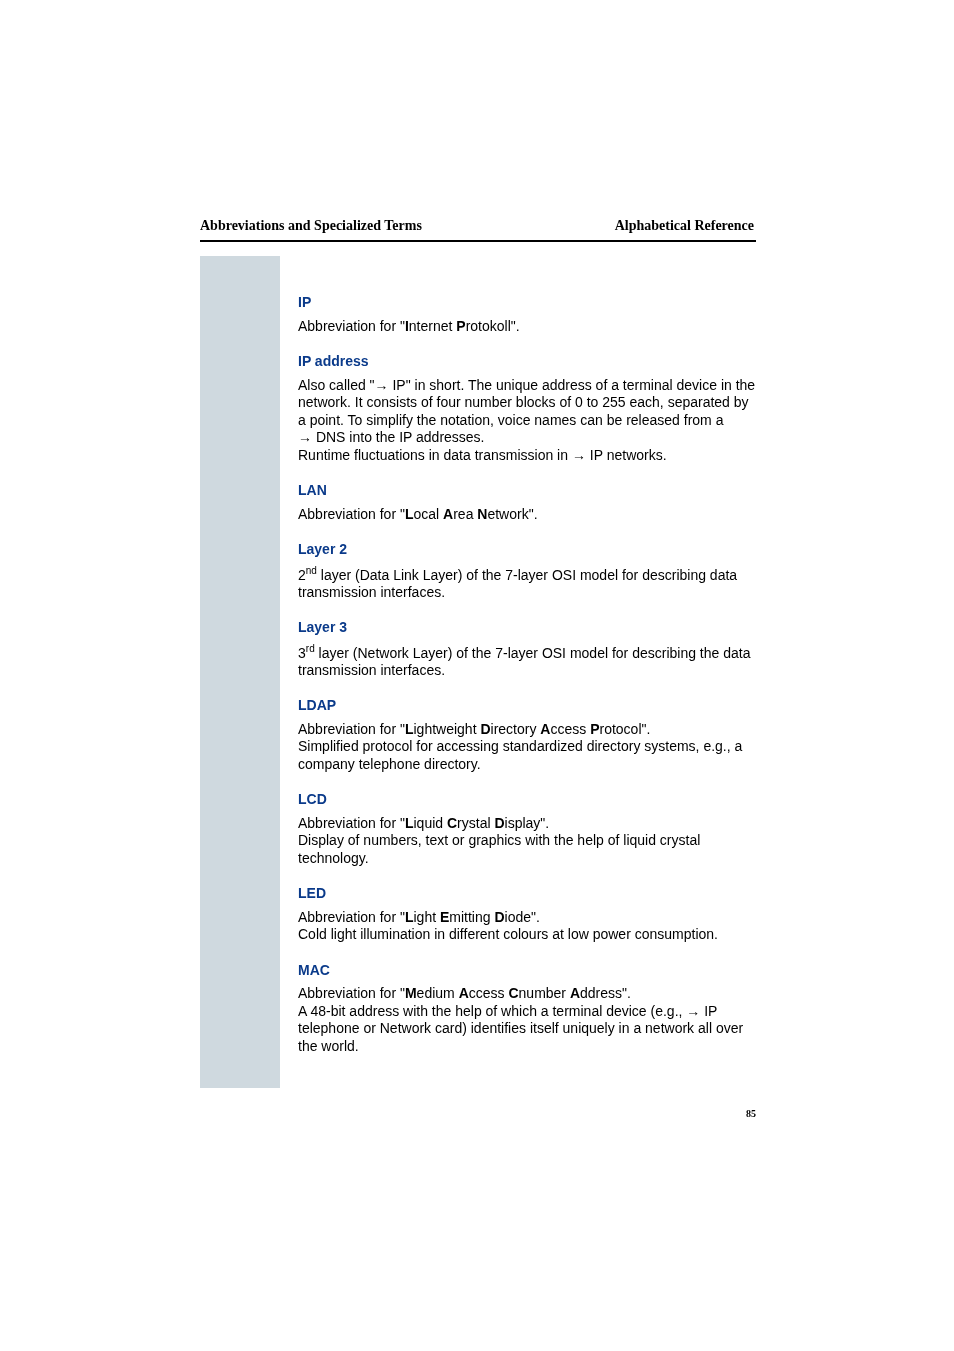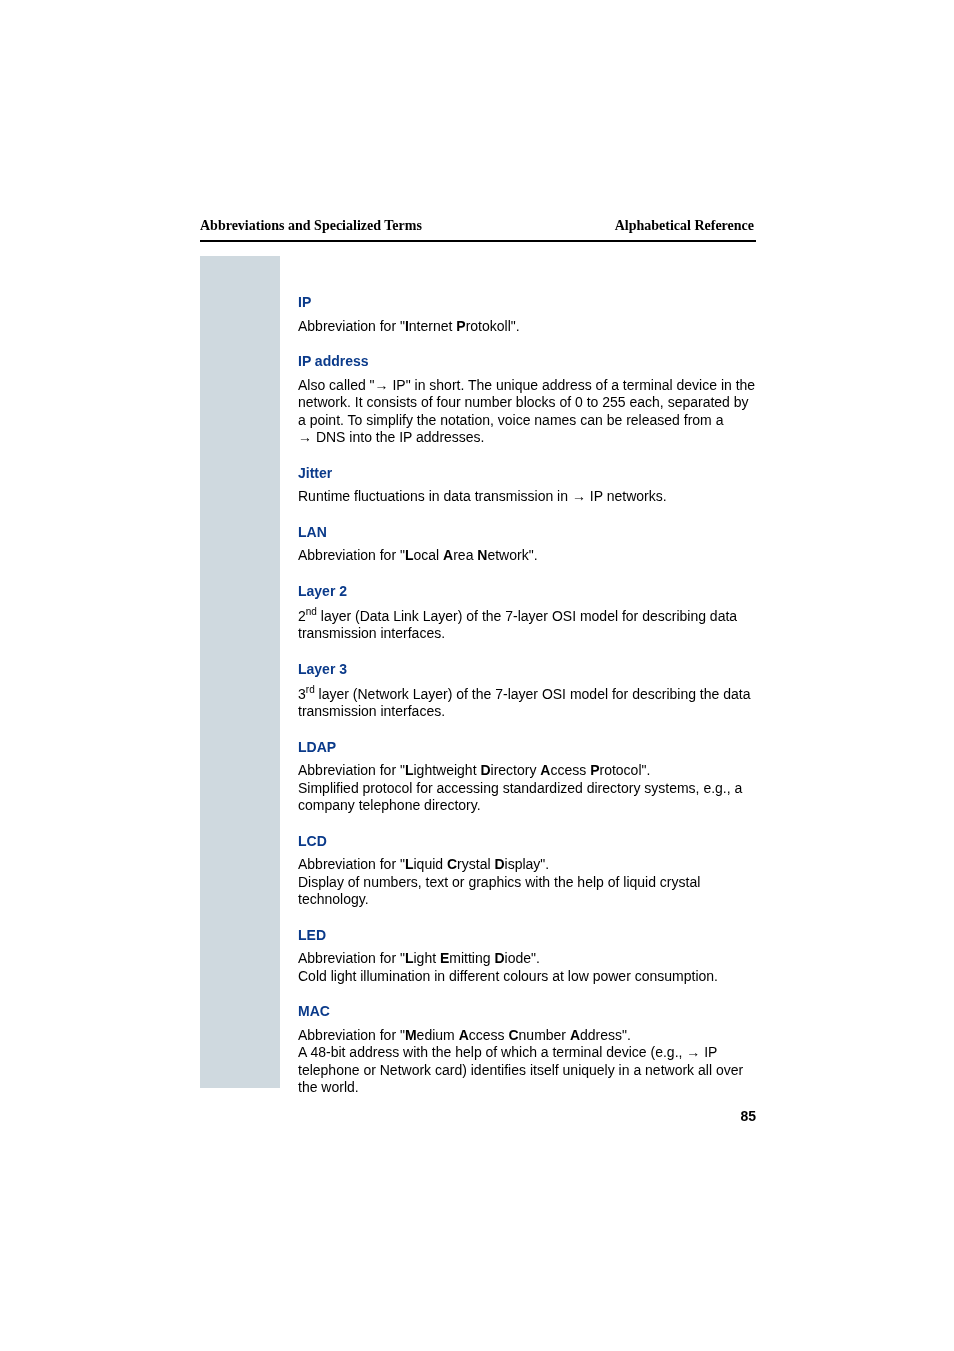--- a/index.html
+++ b/index.html
@@ -74,21 +74,22 @@
   .sup { font-size: 10px; vertical-align: super; }
   .arrow {
     display: inline-block;
     font-weight: bold;
   }
   .page-number {
     position: absolute;
     right: 198px;
     top: 1108px;
     font-weight: bold;
-    font-size: 14px;
+    font-size: 10px;
+    font-family: Liberation Serif, serif;
   }
 </style>
 </head>
 <body>
 
 <div class="page">
 
   <div class="header">
     <span class="left">Abbreviations and Specialized Terms</span>
     <span class="right">Alphabetical Reference</span>
@@ -103,21 +104,20 @@
     <div class="def">
       <span>Abbreviation for "</span><b>I</b><span>nternet </span><b>P</b><span>rotokoll".</span>
     </div>
 
     <div class="term">IP address</div>
     <div class="def">
       <span>Also called "</span><span class="arrow">→</span><span> IP</span><span>" in short. The unique address of a terminal device in the network. It consists of four number blocks of 0 to 255 each, separated by a point. To simplify the notation, voice names can be released from a </span><br>
       <span class="arrow">→</span><span> DNS</span><span> into the IP addresses.</span>
     </div>
 
-    <div class="term">Jitter</div>
     <div class="def">
       <span>Runtime fluctuations in data transmission in </span><span class="arrow">→</span><span> IP</span><span> networks.</span>
     </div>
 
     <div class="term">LAN</div>
     <div class="def">
       <span>Abbreviation for "</span><b>L</b><span>ocal </span><b>A</b><span>rea </span><b>N</b><span>etwork".</span>
     </div>
 
     <div class="term">Layer 2</div>

